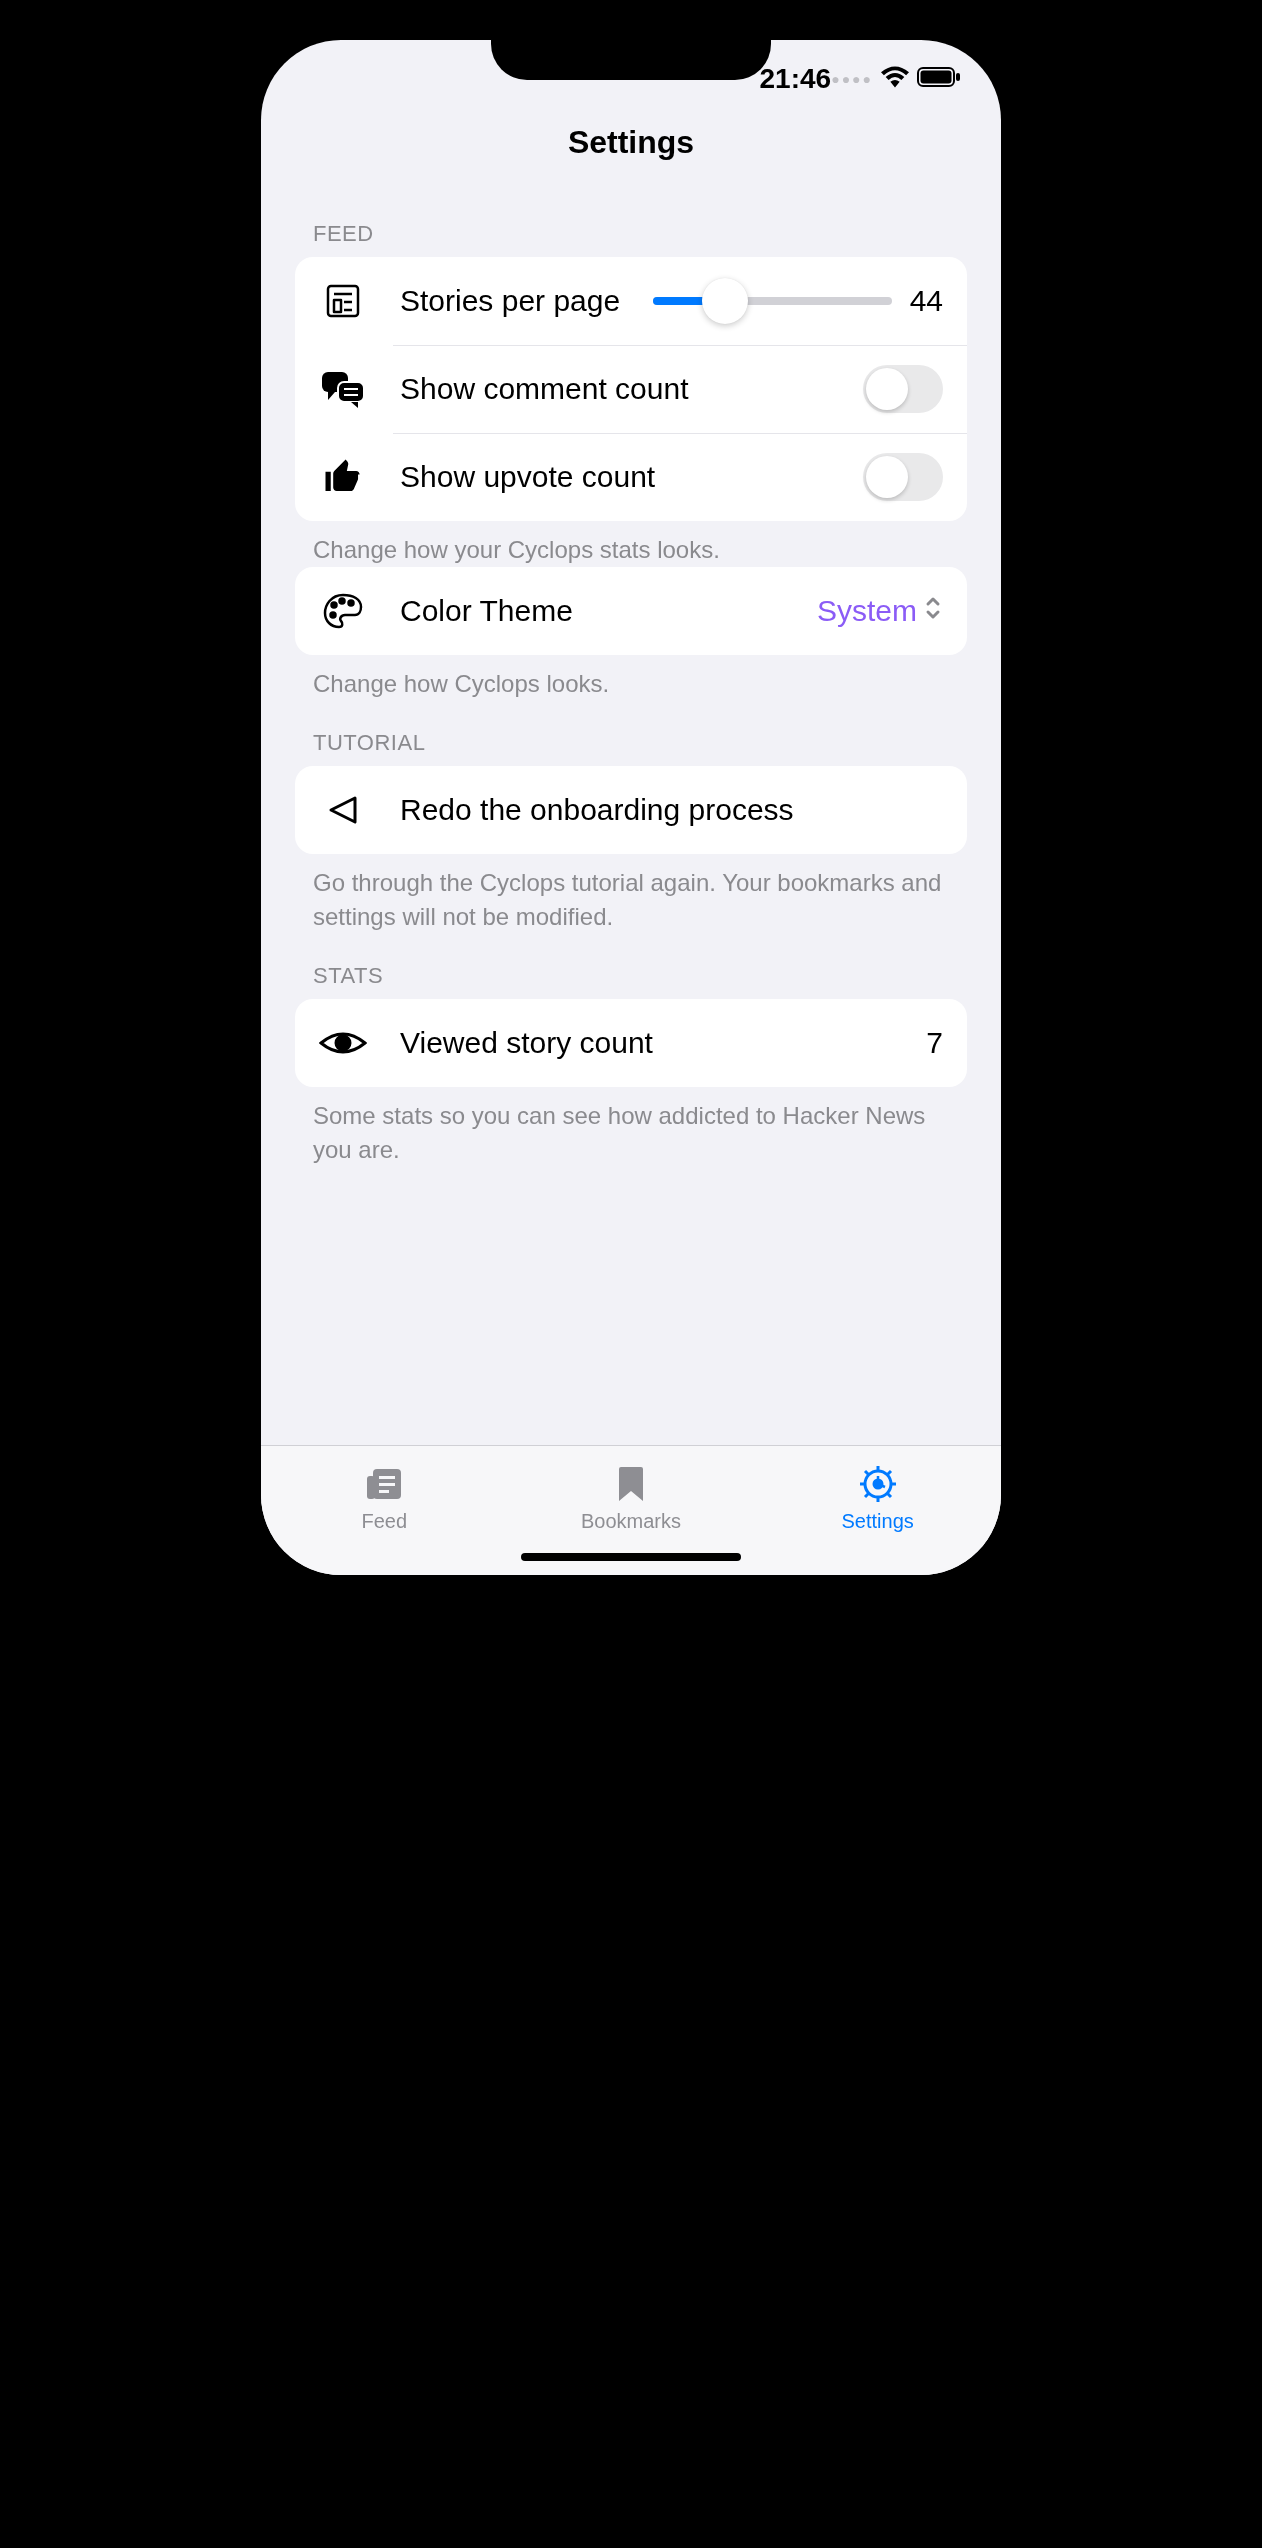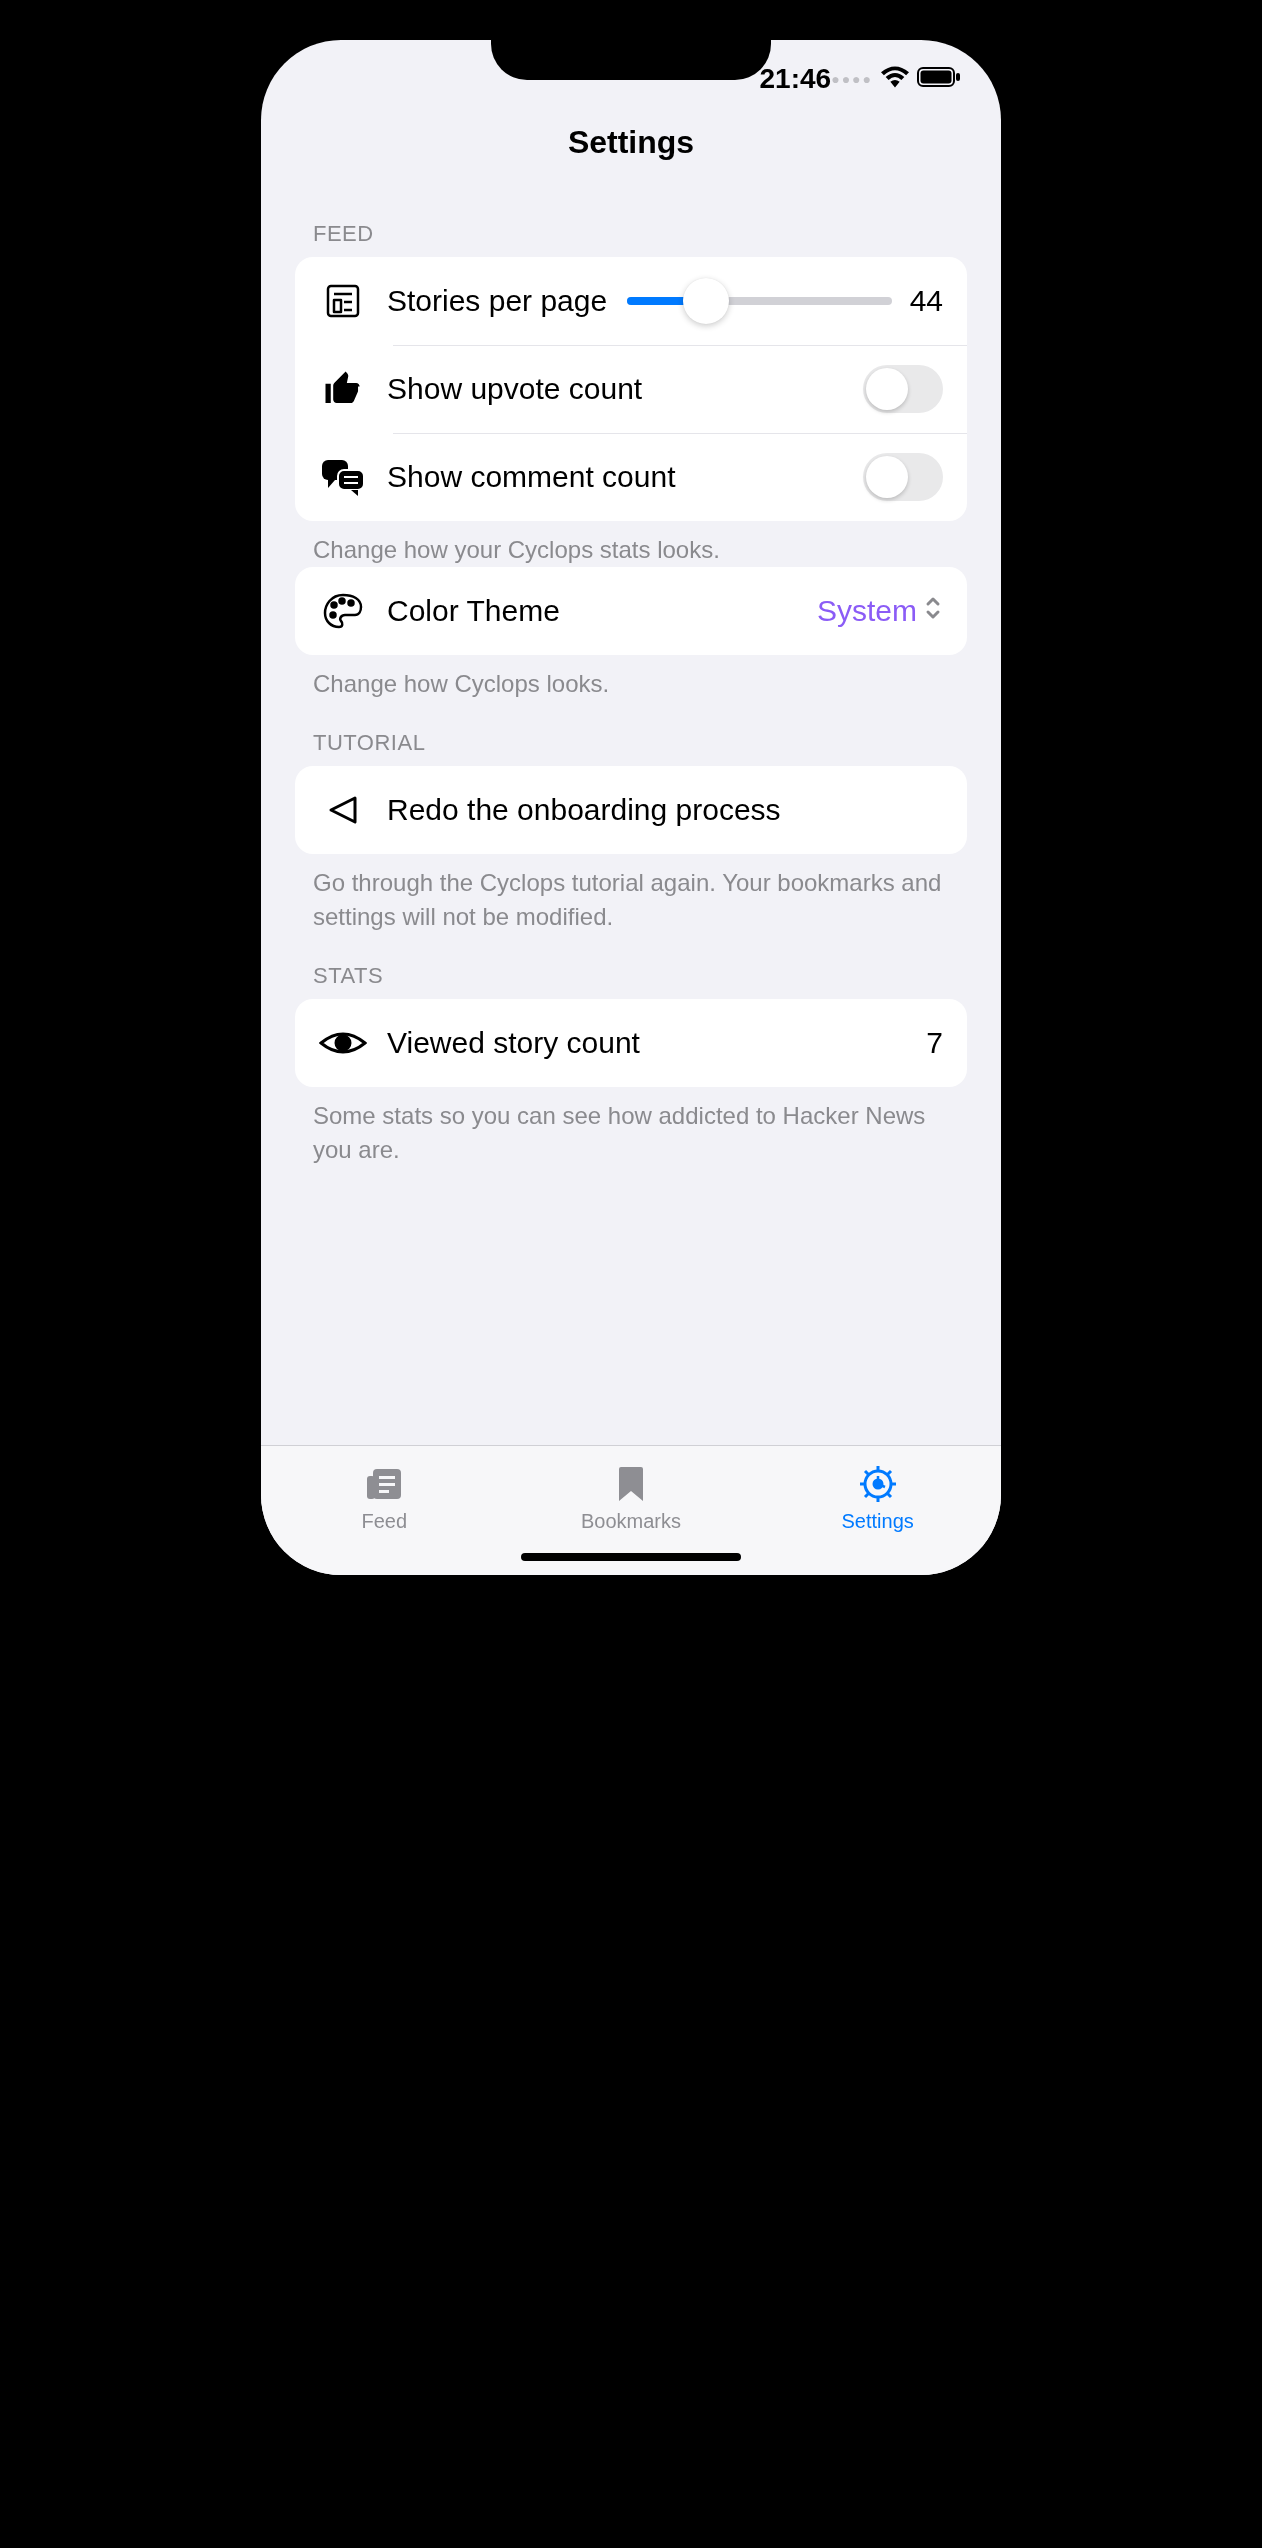--- a/index.html
+++ b/index.html
@@ -87,21 +87,21 @@
 .card {
   background: #fff;
   border-radius: 18px;
   overflow: hidden;
 }
 
 .row {
   display: flex;
   align-items: center;
   padding: 20px 24px;
-  gap: 20px;
+  gap: 33px;
   min-height: 78px;
 }
 .row + .row {
   border-top: 1px solid #e5e5ea;
   margin-left: 76px;
   padding-left: 24px;
 }
 .icon-slot {
   width: 48px;
   height: 48px;
@@ -286,41 +286,41 @@
           <div class="slider-wrap">
             <div class="slider">
               <div class="slider-fill" style="width:30%"></div>
               <div class="slider-thumb" style="left:30%"></div>
             </div>
             <span class="slider-value">44</span>
           </div>
         </div>
         <div class="row">
           <div class="icon-slot">
-            <svg width="42" height="42" viewBox="0 0 24 24" fill="#000">
-                <path d="M2 20h3V9H2v11zm19.5-9.5c0-1.1-.9-2-2-2h-5.3l.8-3.8v-.3c0-.4-.2-.8-.4-1.1L13.5 2 7 8.6c-.4.4-.6.9-.6 1.4v8c0 1.1.9 2 2 2h8c.8 0 1.5-.5 1.8-1.2l2.3-5.3c.1-.2.1-.4.1-.6v-2.4z"></path>
-              </svg>
-          </div>
-          <span class="row-label">Show upvote count</span>
-          <div class="toggle">
-            <div class="toggle-knob"></div>
-          </div>
-        </div>
-        <div class="row">
-          <div class="icon-slot">
             <svg width="46" height="42" viewBox="0 0 46 42" fill="#000">
                 <rect x="2" y="4" width="26" height="20" rx="6"></rect>
                 <path d="M8 24 L8 32 L15 24 Z"></path>
                 <rect x="18" y="14" width="26" height="20" rx="6" fill="#000" stroke="#fff" stroke-width="2"></rect>
                 <path d="M38 34 L38 40 L31 34 Z"></path>
                 <line x1="24" y1="21" x2="38" y2="21" stroke="#fff" stroke-width="2"></line>
                 <line x1="24" y1="27" x2="38" y2="27" stroke="#fff" stroke-width="2"></line>
               </svg>
           </div>
           <span class="row-label">Show comment count</span>
+          <div class="toggle">
+            <div class="toggle-knob"></div>
+          </div>
+        </div>
+        <div class="row">
+          <div class="icon-slot">
+            <svg width="42" height="42" viewBox="0 0 24 24" fill="#000">
+                <path d="M2 20h3V9H2v11zm19.5-9.5c0-1.1-.9-2-2-2h-5.3l.8-3.8v-.3c0-.4-.2-.8-.4-1.1L13.5 2 7 8.6c-.4.4-.6.9-.6 1.4v8c0 1.1.9 2 2 2h8c.8 0 1.5-.5 1.8-1.2l2.3-5.3c.1-.2.1-.4.1-.6v-2.4z"></path>
+              </svg>
+          </div>
+          <span class="row-label">Show upvote count</span>
           <div class="toggle">
             <div class="toggle-knob"></div>
           </div>
         </div>
       </div>
       <div class="section-footer">Change how your Cyclops stats looks.</div>
 
       <div class="card">
         <div class="row">
           <div class="icon-slot">

